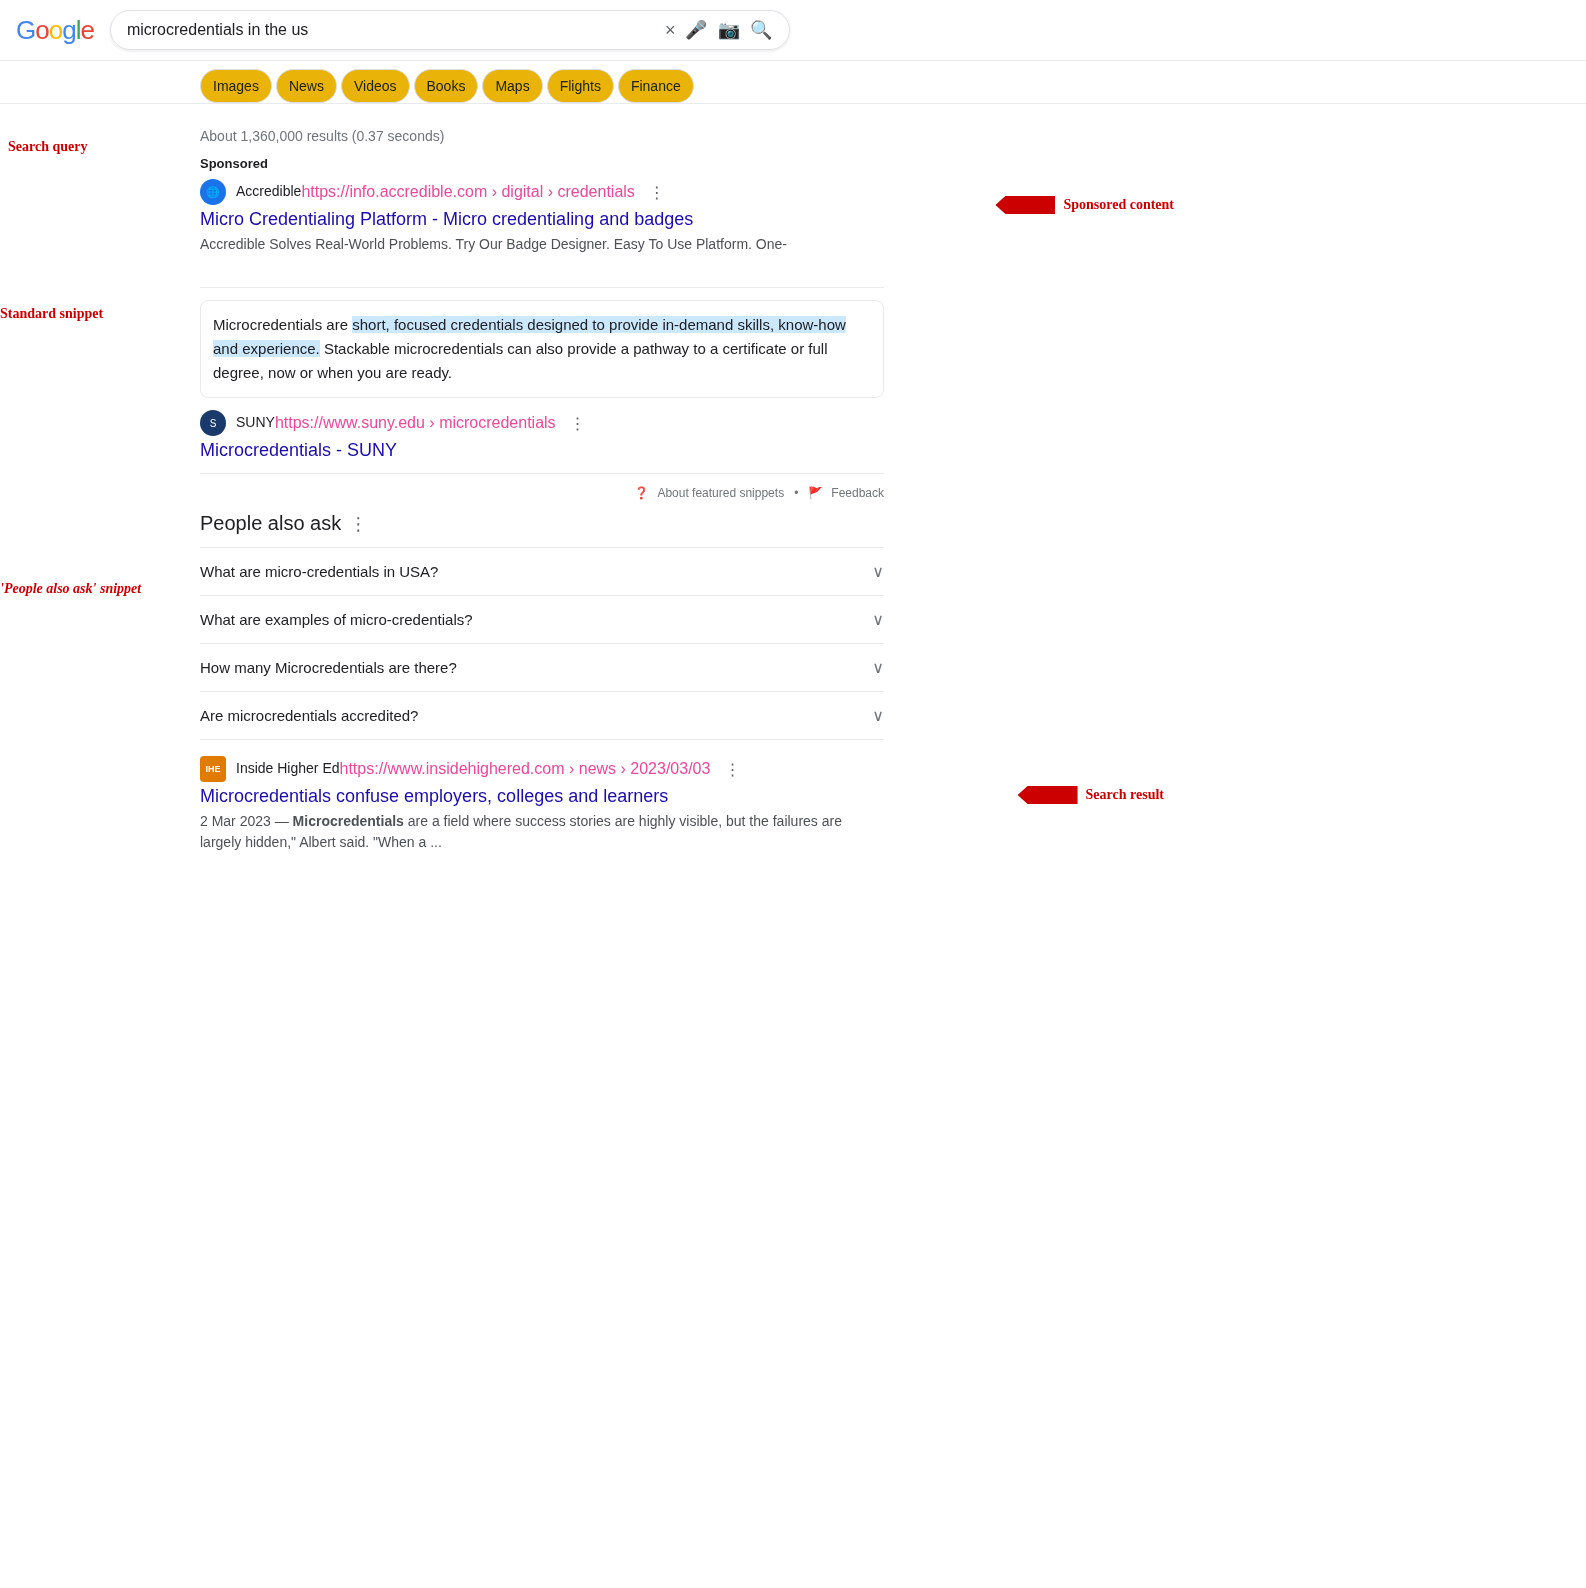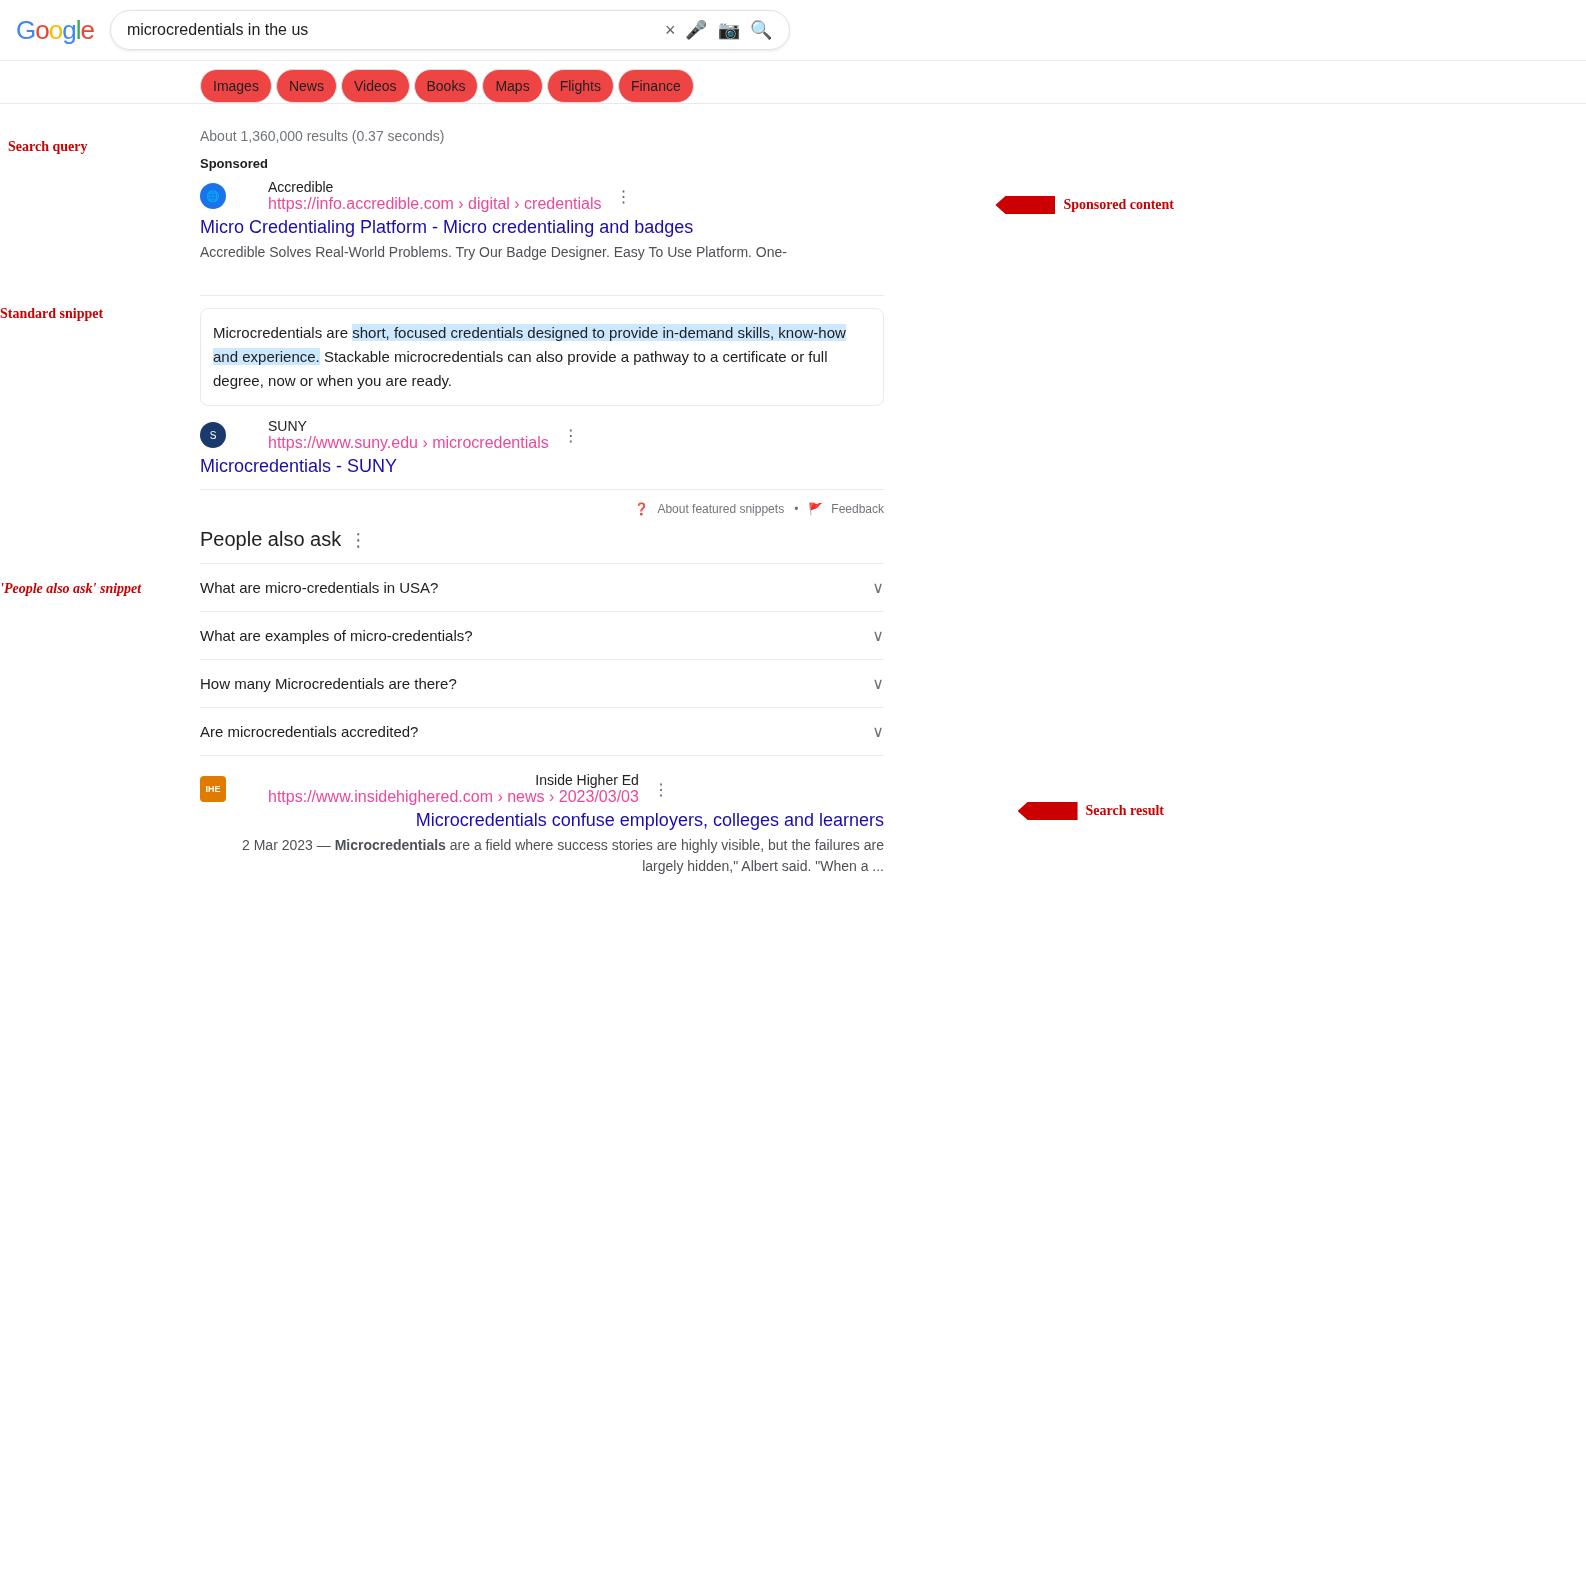--- a/index.html
+++ b/index.html
@@ -16,36 +16,36 @@
     .logo span:nth-child(6) { color: #EA4335; }
 
     .search-bar { display: flex; align-items: center; flex: 1; border: 1px solid #dfe1e5; border-radius: 24px; padding: 8px 16px; gap: 0; max-width: 680px; box-shadow: 0 1px 3px rgba(0,0,0,0.1); }
     .search-input { flex: 1; border: none; outline: none; font-size: 16px; color: #202124; background: transparent; }
     .search-icons { display: flex; align-items: center; gap: 10px; }
     .icon-btn { background: none; border: none; cursor: pointer; font-size: 18px; color: #5f6368; display: flex; align-items: center; justify-content: center; }
     .icon-btn.blue { color: #4285F4; }
 
     
     .nav-tabs { display: flex; gap: 4px; padding: 8px 16px 0 200px; border-bottom: 1px solid #e8eaed; }
-    .nav-tab { padding: 8px 12px; border-radius: 20px; cursor: pointer; font-size: 14px; color: #202124; border: 1px solid #dadce0; white-space: nowrap; background: #ef4444; }
+    .nav-tab { padding: 8px 12px; border-radius: 20px; cursor: pointer; font-size: 14px; color: #202124; border: 1px solid #dadce0; white-space: nowrap; background: #eab308; }
 
     
     .main { display: flex; padding: 16px 0; }
     .annotations { width: 200px; flex-shrink: 0; padding: 0 16px; position: relative; }
     .content { flex: 1; max-width: 700px; padding-right: 16px; }
 
     
     .results-count { color: #70757a; font-size: 14px; padding: 8px 0 12px 0; }
     .sponsored-label { font-weight: bold; font-size: 13px; margin-bottom: 8px; }
     .result-block { margin-bottom: 16px; padding-bottom: 16px; }
     .result-header { display: flex; align-items: center; gap: 10px; margin-bottom: 4px; }
     .favicon { width: 26px; height: 26px; border-radius: 50%; background: #4285F4; display: flex; align-items: center; justify-content: center; color: #fff; font-size: 11px; flex-shrink: 0; }
     .favicon.suny { background: #1a3a6b; }
     .favicon.ihe { background: #e07b00; border-radius: 4px; }
-    .site-info { display: flex; flex-direction: column; margin-left: 32px; }
+    .site-info { display: flex; flex-direction: row; }
     .site-name { font-size: 14px; color: #202124; }
     .site-url { font-size: 16px; color: #ec4899; }
     .result-title { color: #1a0dab; font-size: 18px; text-decoration: none; display: block; margin-bottom: 4px; cursor: pointer; }
     .result-snippet { font-size: 14px; color: #4d5156; line-height: 1.5; }
 
     .highlight { background: #cce8ff; }
 
     .divider { border: none; border-top: 1px solid #e8eaed; margin: 12px 0; }
 
     
@@ -173,21 +173,21 @@
         <span>How many Microcredentials are there?</span>
         <span class="chevron">∨</span>
       </div>
       <div class="paa-item">
         <span>Are microcredentials accredited?</span>
         <span class="chevron">∨</span>
       </div>
       <div style="border-top:1px solid #e8eaed;"></div>
     </div>
 
-    <div class="result-block" style="position:relative;text-align:right;">
+    <div class="result-block" style="position:relative;">
       <div class="result-header">
         <div class="favicon ihe" style="font-size:9px; color:#fff; font-weight:bold;">IHE</div>
         <div class="site-info">
           <span class="site-name">Inside Higher Ed</span>
           <span class="site-url">https://www.insidehighered.com › news › 2023/03/03</span>
         </div>
         <span class="three-dots">⋮</span>
       </div>
       <a class="result-title">Microcredentials confuse employers, colleges and learners</a>
       <div class="result-snippet">

